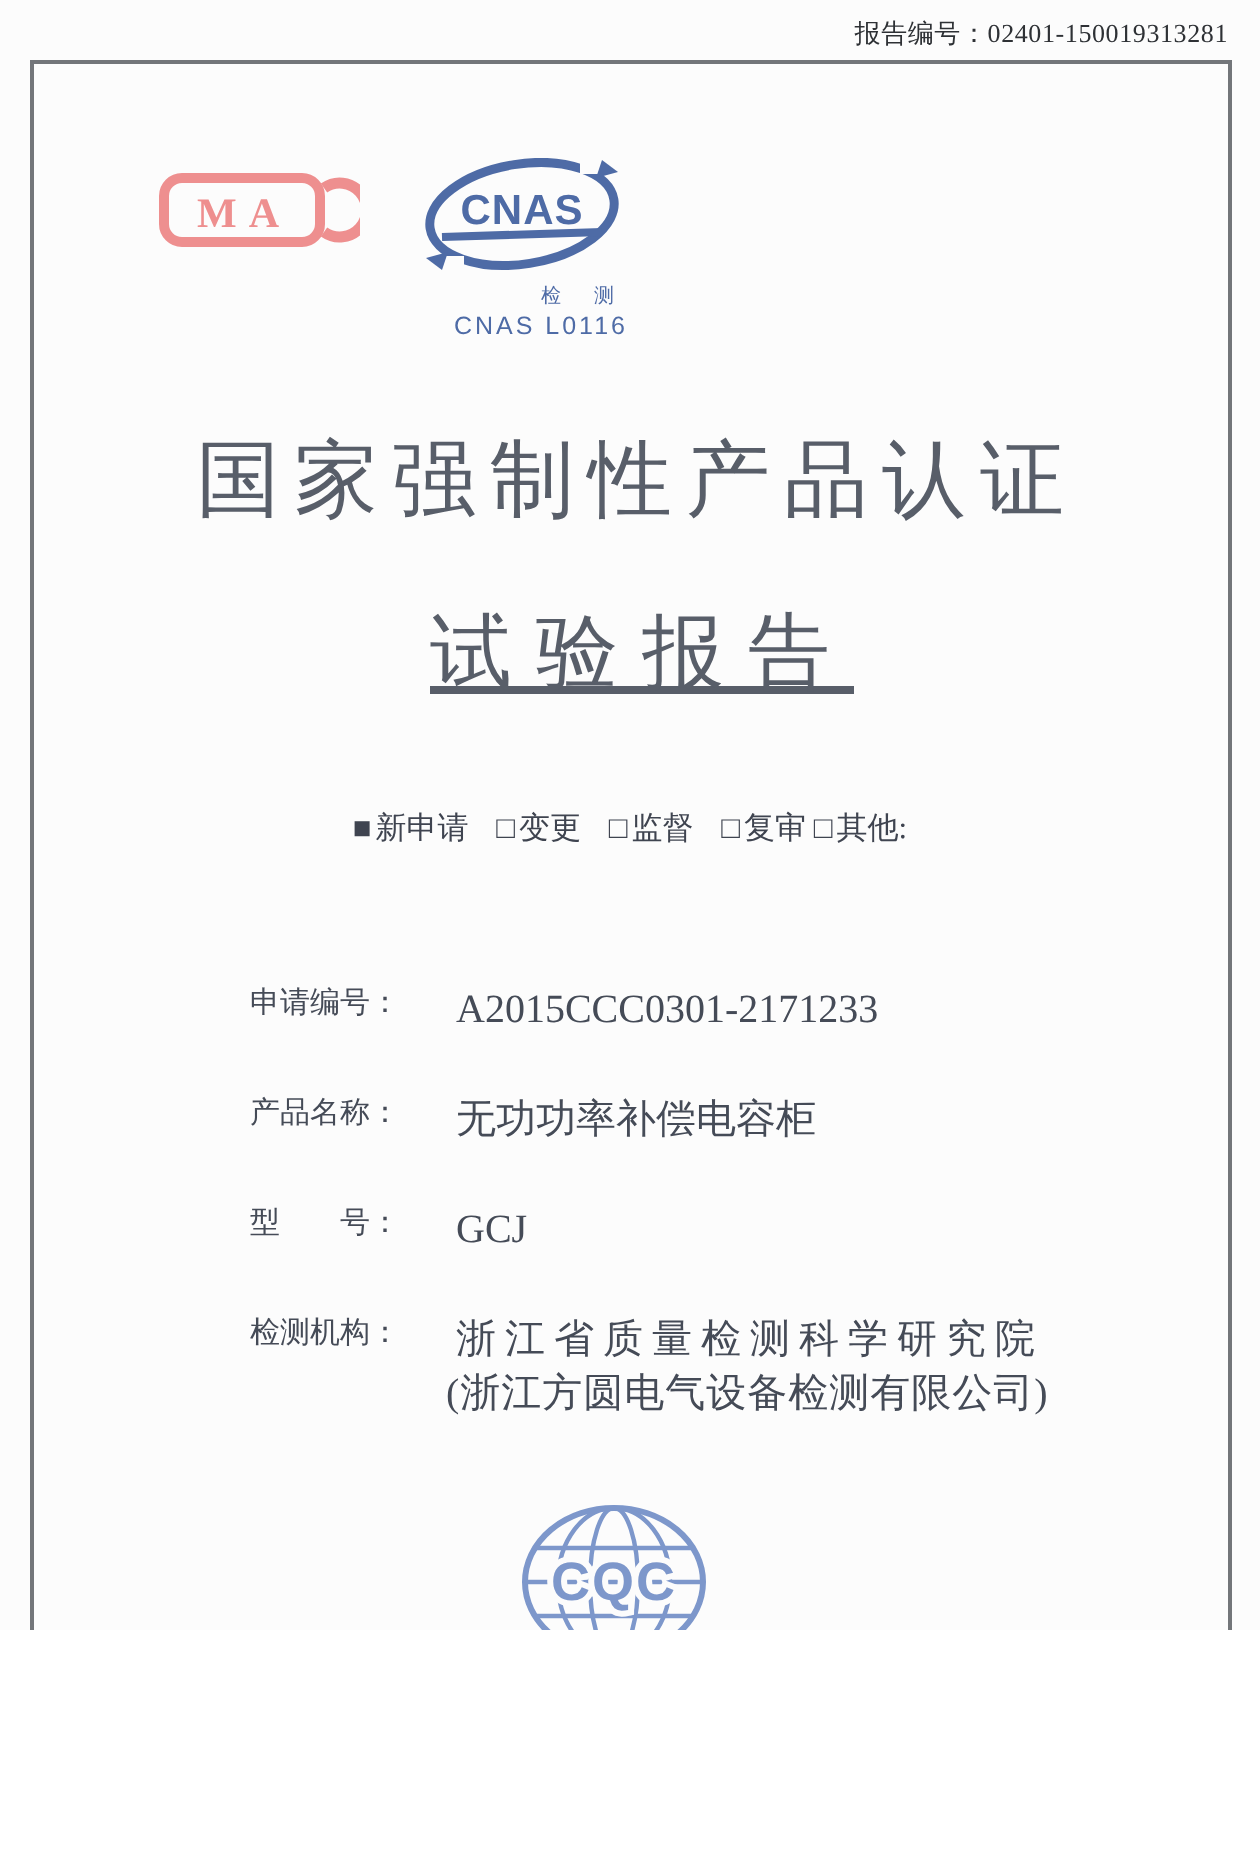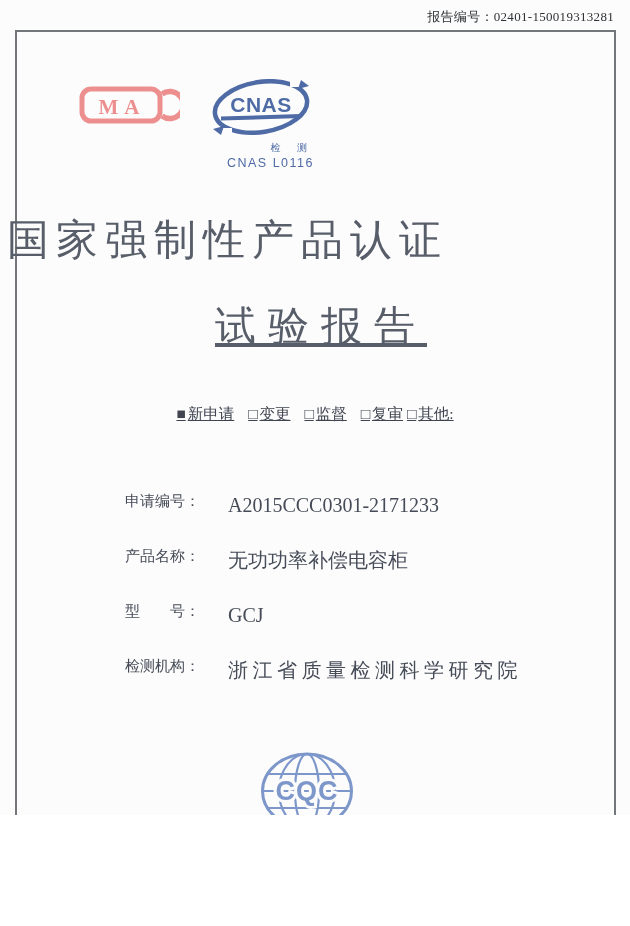--- a/index.html
+++ b/index.html
@@ -27,34 +27,34 @@
     letter-spacing:0.5px; white-space:nowrap;
   }
   
   .cnas { position:absolute; left:208px; top:79px; width:106px; text-align:right; color:#4e6ba6; }
   .cnas svg { display:block; margin:0 auto; }
   .cnas-cap1 { margin-top:4px; font-size:10px; letter-spacing:7px; text-indent:7px; }
   .cnas-cap2 { margin-top:1px; font-size:12.5px; letter-spacing:1.5px; font-family:"Liberation Sans",sans-serif; }
   
   .title-1 {
     position:absolute; top:212px; left:0; width:100%;
-    text-align:left; font-size:42px; letter-spacing:7px; text-indent:7px;
+    text-align:center; font-size:42px; letter-spacing:7px; text-indent:7px;
     color:#585e69; font-weight:400;
   }
   .title-2 {
     position:absolute; top:299px; left:0; width:100%;
     text-align:center; font-size:41px; letter-spacing:12px; text-indent:12px;
     color:#585e69; font-weight:400;text-decoration:underline;
   }
   
   .apply-type {
     position:absolute; top:404px; left:0; width:100%;
     text-align:center; font-size:15.5px; color:#3f4450; white-space:nowrap;
   }
-  .apply-type .opt { margin-right:10px;text-decoration:underline; }
+  .apply-type .opt { margin-right:10px; }
   .apply-type .opt:nth-child(4) { margin-right:0; }
   .apply-type .opt:last-child { margin-right:0; }
   .apply-type .glyph { margin-right:2px; }
   
   .fields { position:absolute; left:125px; top:492px; width:470px; }
   .field { display:flex; align-items:flex-start; margin-bottom:28px; }
   .f-label { flex:none; width:103px; font-size:15px; color:#454b57; white-space:nowrap; }
   .f-value { font-size:20px; color:#454b57; line-height:1.35; }
   .f-value .spaced { letter-spacing:4.5px; }
   .f-value .line2 { letter-spacing:0.5px; margin-left:-5px; }
@@ -115,20 +115,21 @@
       <div class="f-value">无功功率补偿电容柜</div>
     </div>
     <div class="field">
       <div class="f-label">型　　号：</div>
       <div class="f-value">GCJ</div>
     </div>
     <div class="field">
       <div class="f-label">检测机构：</div>
       <div class="f-value">
         <div class="spaced">浙江省质量检测科学研究院</div>
+        <div class="line2">(浙江方圆电气设备检测有限公司)</div>
       </div>
     </div>
   </div>
 
   <svg class="cqc" width="96" height="80" viewBox="0 0 96 80">
     <ellipse cx="48" cy="40" rx="44.5" ry="37" fill="none" stroke="#7d97cb" stroke-width="3"></ellipse>
     <ellipse cx="48" cy="40" rx="28" ry="37" fill="none" stroke="#7d97cb" stroke-width="2.2"></ellipse>
     <ellipse cx="48" cy="40" rx="12" ry="37" fill="none" stroke="#7d97cb" stroke-width="2.2"></ellipse>
     <line x1="9" y1="23" x2="87" y2="23" stroke="#7d97cb" stroke-width="2.2"></line>
     <line x1="3.5" y1="40" x2="92.5" y2="40" stroke="#7d97cb" stroke-width="2.2"></line>

